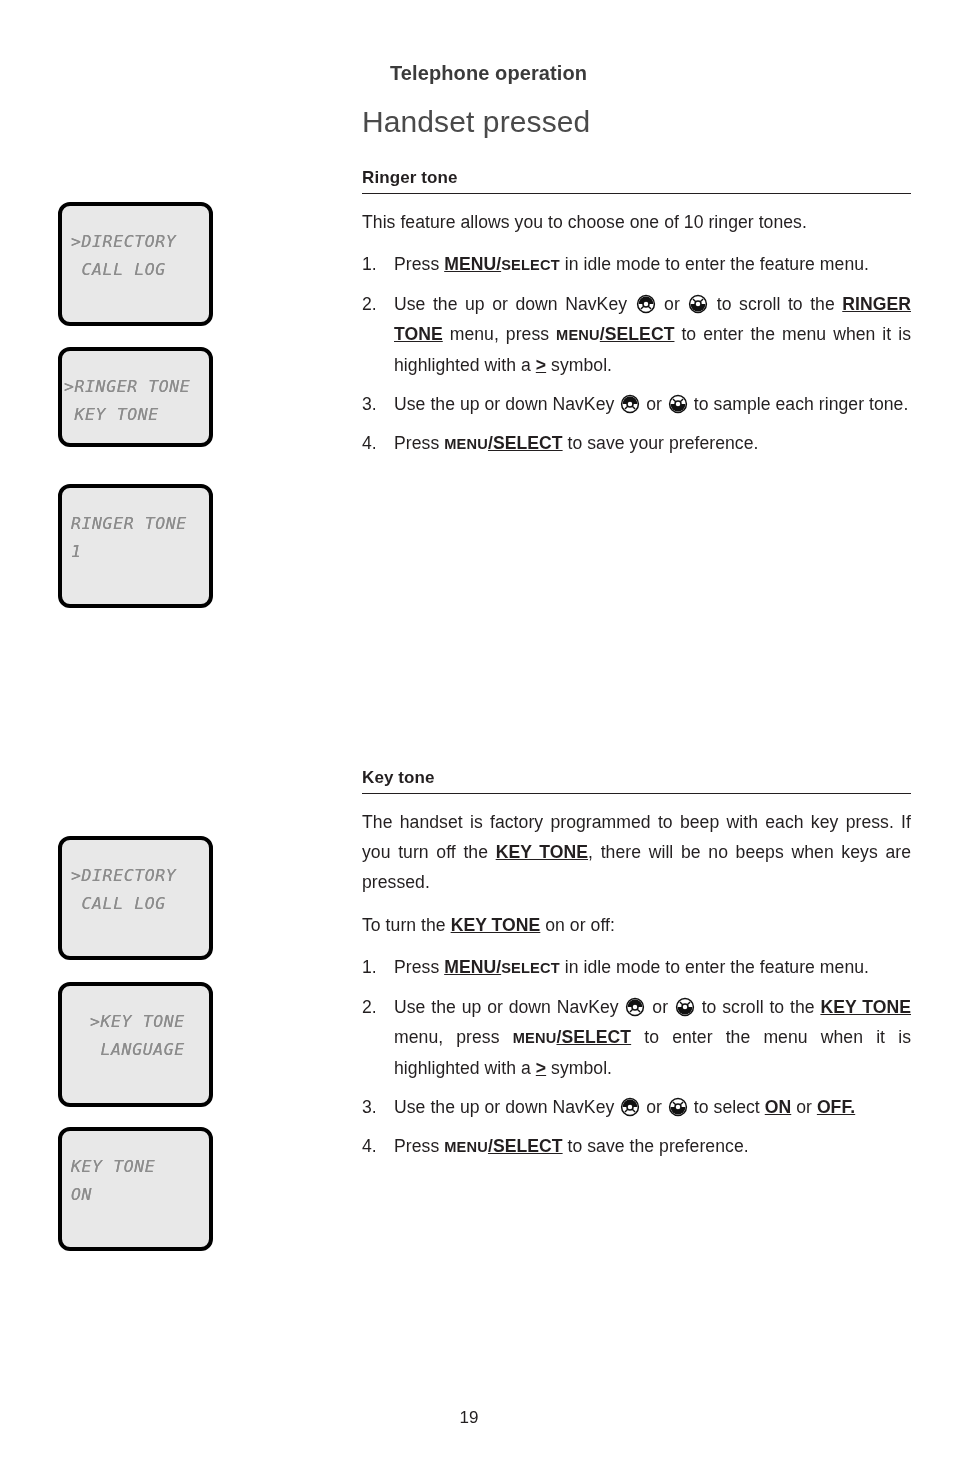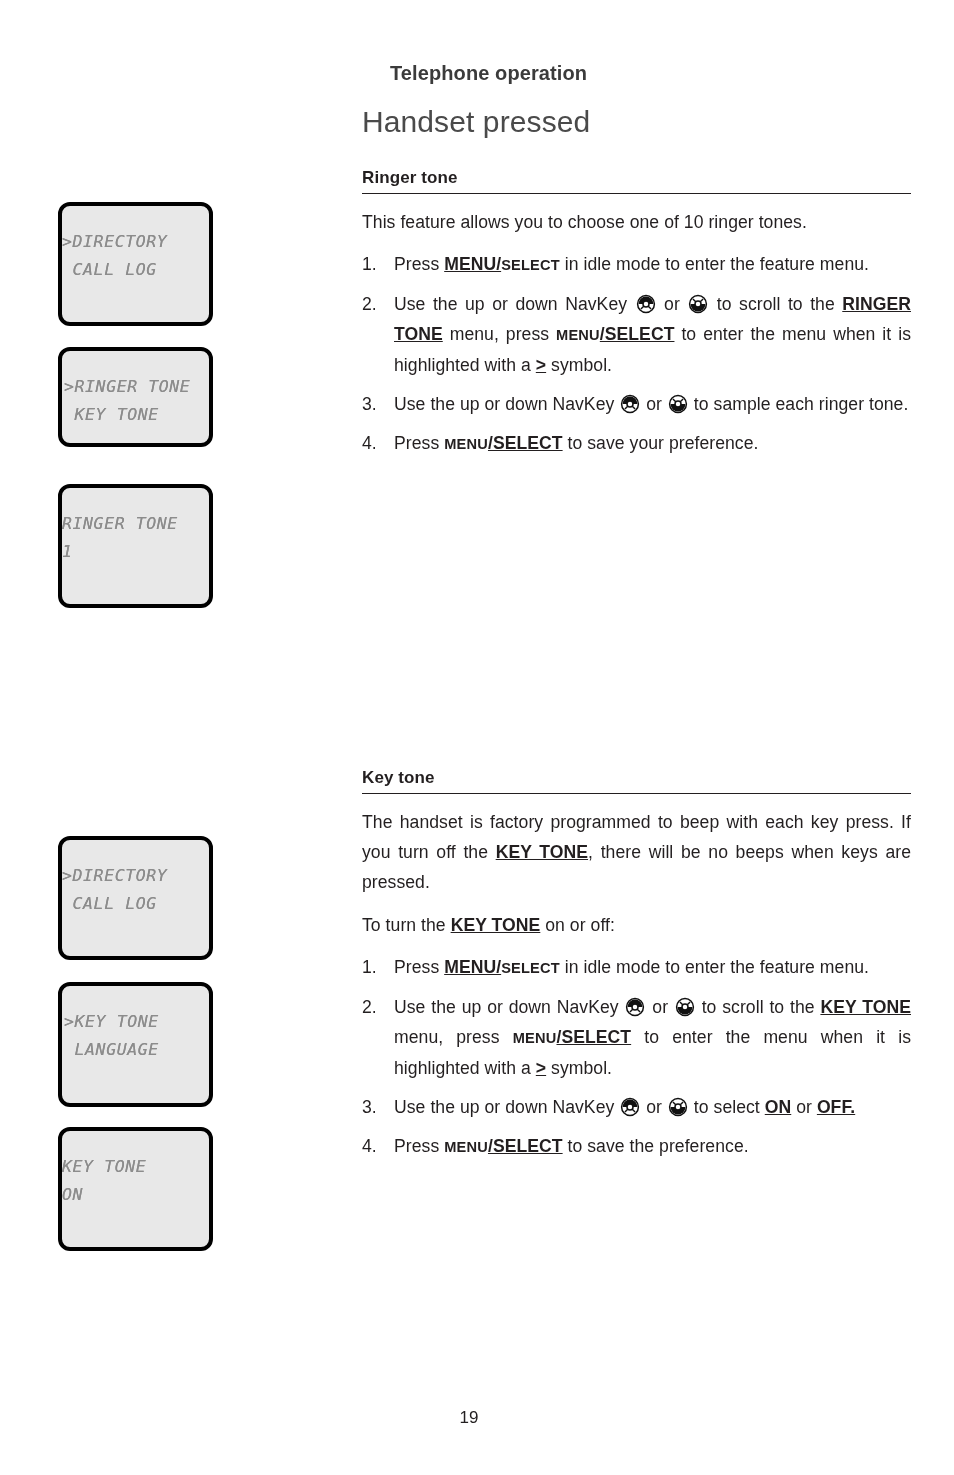--- a/index.html
+++ b/index.html
@@ -40,20 +40,21 @@
   }
   .lcd-line {
     font-family: "DejaVu Sans Mono", monospace;
     font-style: italic;
     font-weight: 400;
     font-size: 16.5px;
     letter-spacing: 0.6px;
     color: #8c8c8c;
     line-height: 28px;
     white-space: pre;
+    padding-left: 9px;
     text-shadow: 0 0 0.5px #8c8c8c;
   }
   .lcd-line.flush {
     padding-left: 2px;
   }
 
   
   .content {
     position: absolute;
     left: 362px;
@@ -170,21 +171,21 @@
         <div class="lcd-line flush"> KEY TONE</div>
       </div>
       <div class="lcd" style="top: 484px; height: 124px;">
         <div class="lcd-line">RINGER TONE</div>
         <div class="lcd-line">1</div>
       </div>
       <div class="lcd" style="top: 836px; height: 124px;">
         <div class="lcd-line">&gt;DIRECTORY</div>
         <div class="lcd-line"> CALL LOG</div>
       </div>
-      <div class="lcd" style="top: 982px; height: 125px;">
+      <div class="lcd" style="top: 982px; height: 125px; padding-left: 26px;">
         <div class="lcd-line flush">&gt;KEY TONE</div>
         <div class="lcd-line flush"> LANGUAGE</div>
       </div>
       <div class="lcd" style="top: 1127px; height: 124px;">
         <div class="lcd-line">KEY TONE</div>
         <div class="lcd-line">ON</div>
       </div>
     </div>
 
   <div class="content" id="sec-ringer-tone" style="top:168px;">

